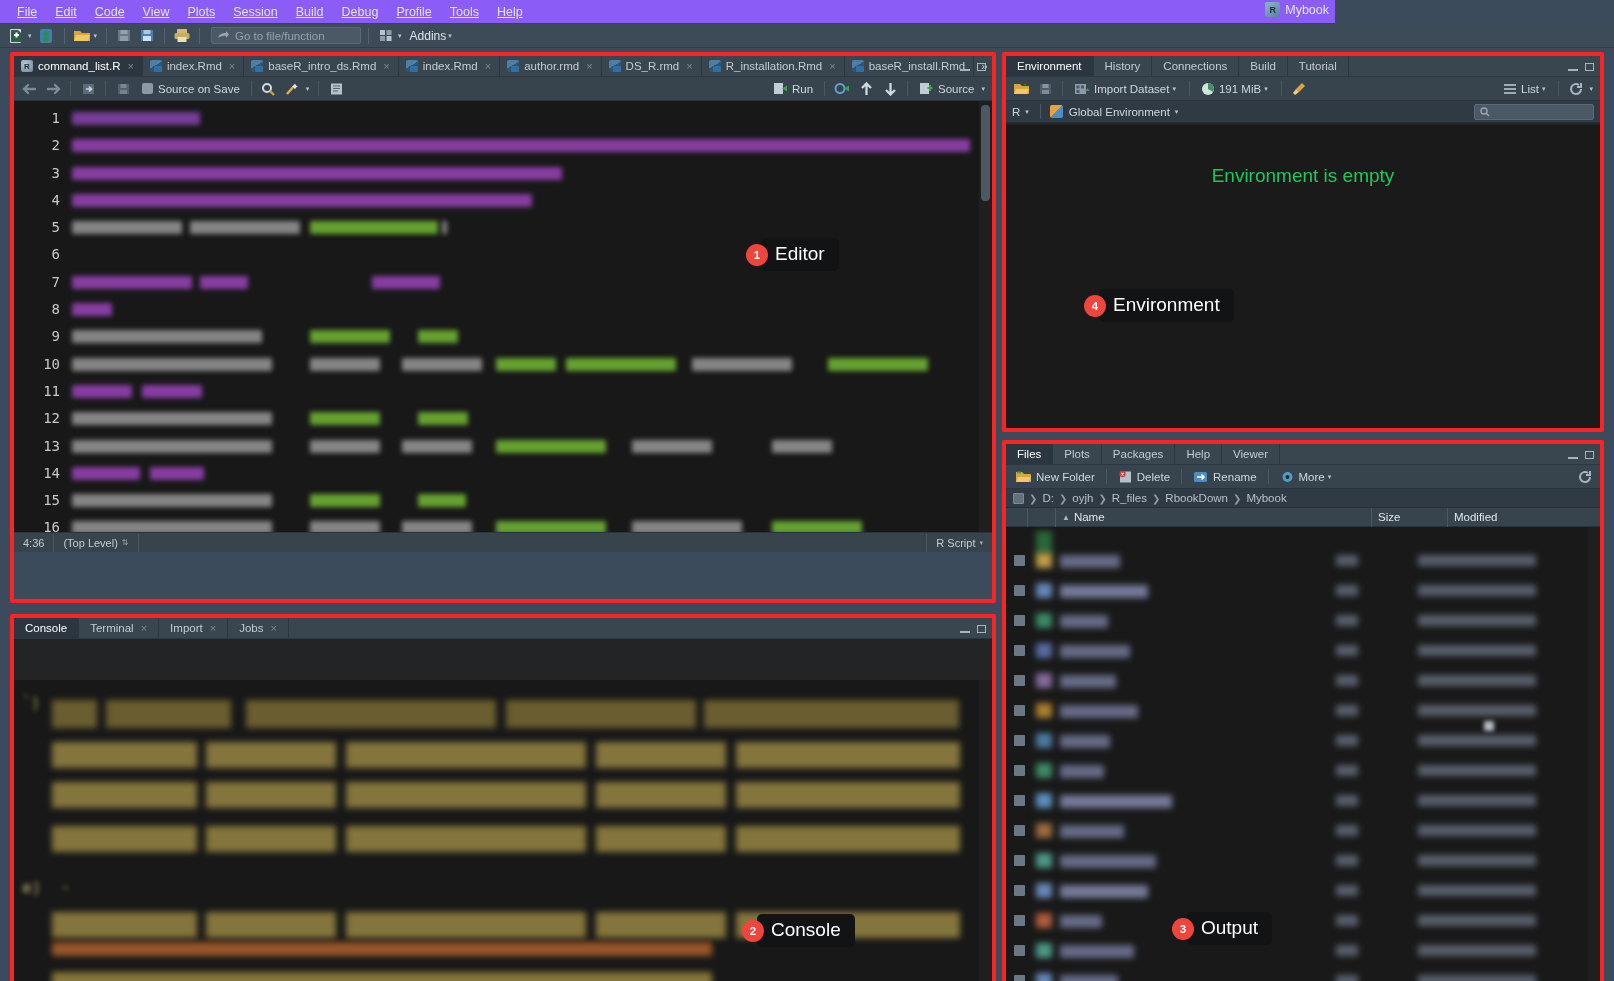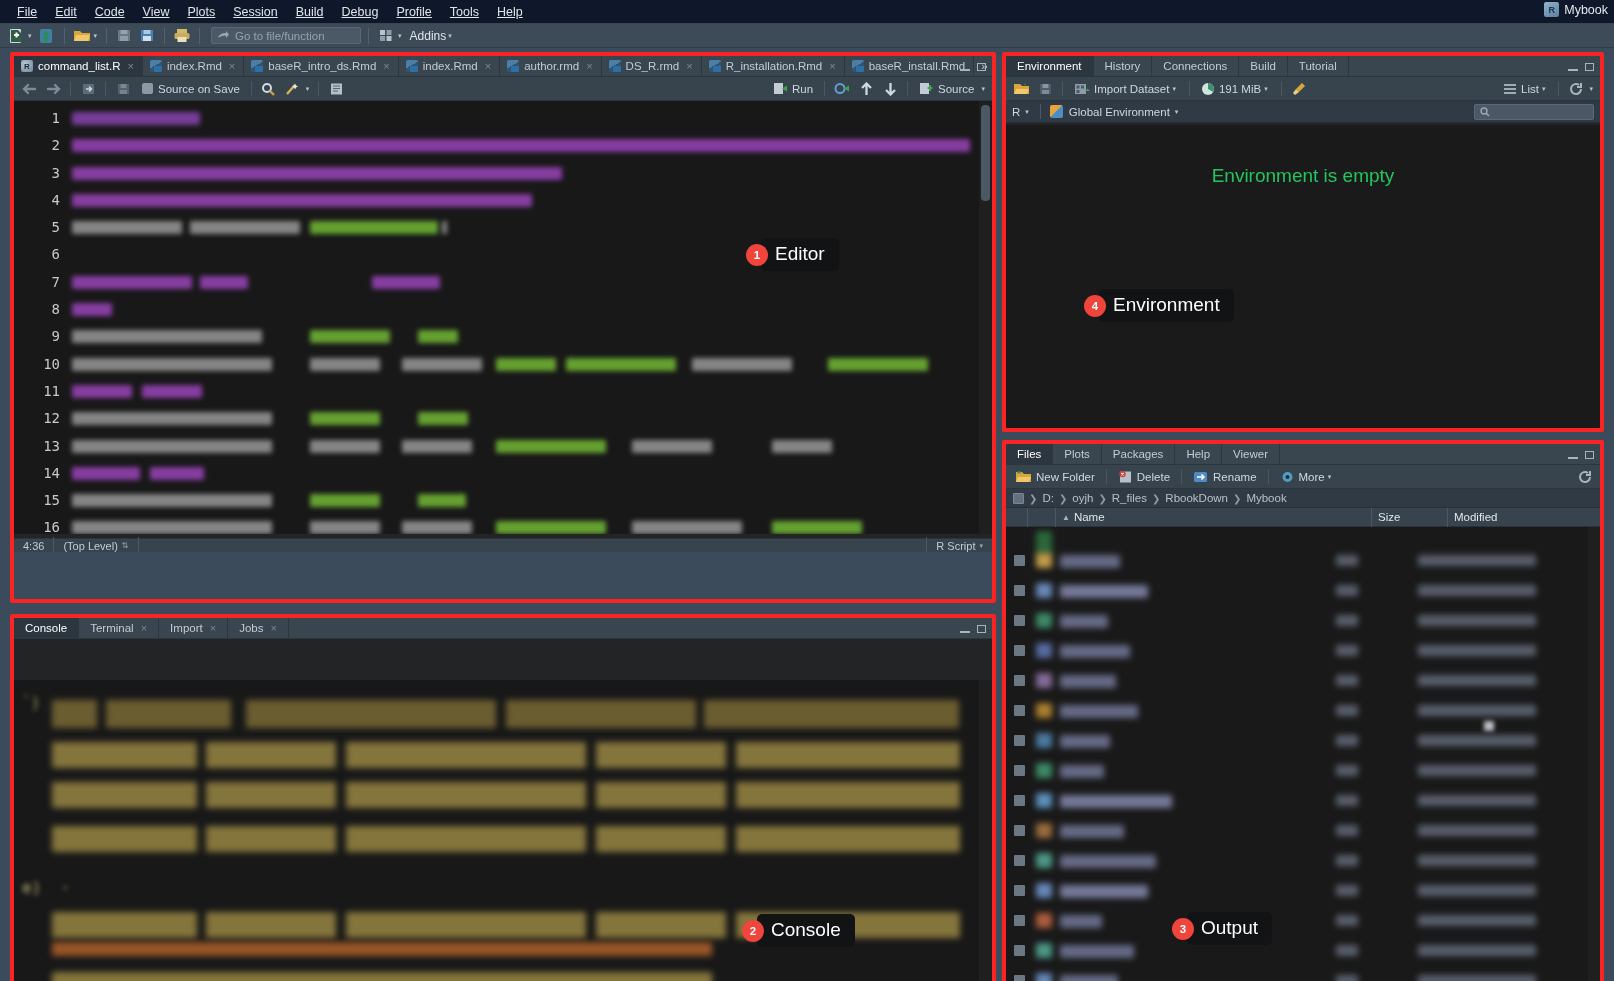--- a/index.html
+++ b/index.html
@@ -8,22 +8,22 @@
     background:#3c4b5c;
     font-family:"Liberation Sans", sans-serif;
     font-size:12px;
     color:#cfd6dd;
     -webkit-font-smoothing:antialiased;
   }
   .app{ position:relative; width:1614px; height:981px; }
 
   
   .menubar{
-    position:absolute; left:0; top:0; width:1614px; height:24px;
-    background:#0f172a;
+    position:absolute; left:0; top:0; width:1335px; height:24px;
+    background:#8b5cf6;
     display:flex; align-items:center; padding-left:8px;
     border-bottom:1px solid #39454f;
   }
   .menubar .mi{
     padding:2px 9px; color:#dfe5ea; font-size:12.5px; cursor:default;
   }
   .menubar .mi u { text-decoration:underline; }
   .menu-right{
     position:absolute; right:6px; top:2px; display:flex; align-items:center; gap:5px;
     color:#e2e8ee; font-size:12.5px;
@@ -112,21 +112,21 @@
   }
   .gutter div{ height:27.3px;line-height:27.3px;padding-right:8px;}
   .codelines{ position:absolute;left:58px;top:4px;right:14px;top:4px;}
   .cl{ height:27.3px;position:relative;}
   .blk{ position:absolute;height:13px;top:7px;border-radius:1px;filter:blur(2.6px);opacity:.95;}
   .editor-scroll{
     position:absolute;right:0;top:45px;width:13px;bottom:18px;background:#1f1f1f;
   }
   .editor-scroll i{ position:absolute;left:2px;top:4px;width:9px;height:96px;background:#4c5964;border-radius:4px;display:block;}
   .editor-status{
-    position:absolute;left:0;right:0;bottom:0;height:14px;background:#37434d;
+    position:absolute;left:0;right:0;bottom:0;height:20px;background:#37434d;
     display:flex;align-items:center;font-size:11px;color:#c3ccd4;border-top:1px solid #2c353d;
   }
   .editor-status .cell{ padding:0 9px;border-right:1px solid #4b5864;height:18px;display:flex;align-items:center;gap:4px;}
   .editor-status .right{ margin-left:auto;border-right:none;border-left:1px solid #4b5864;}
 
   
   #console-pane{ left:14px; top:570px; width:978px; height:403px;}
   .console-path{
     height:20px;background:#2b3640;display:flex;align-items:center;gap:7px;padding-left:7px;
     font-size:11.5px;color:#b9c4cf;border-bottom:1px solid #232c34;

